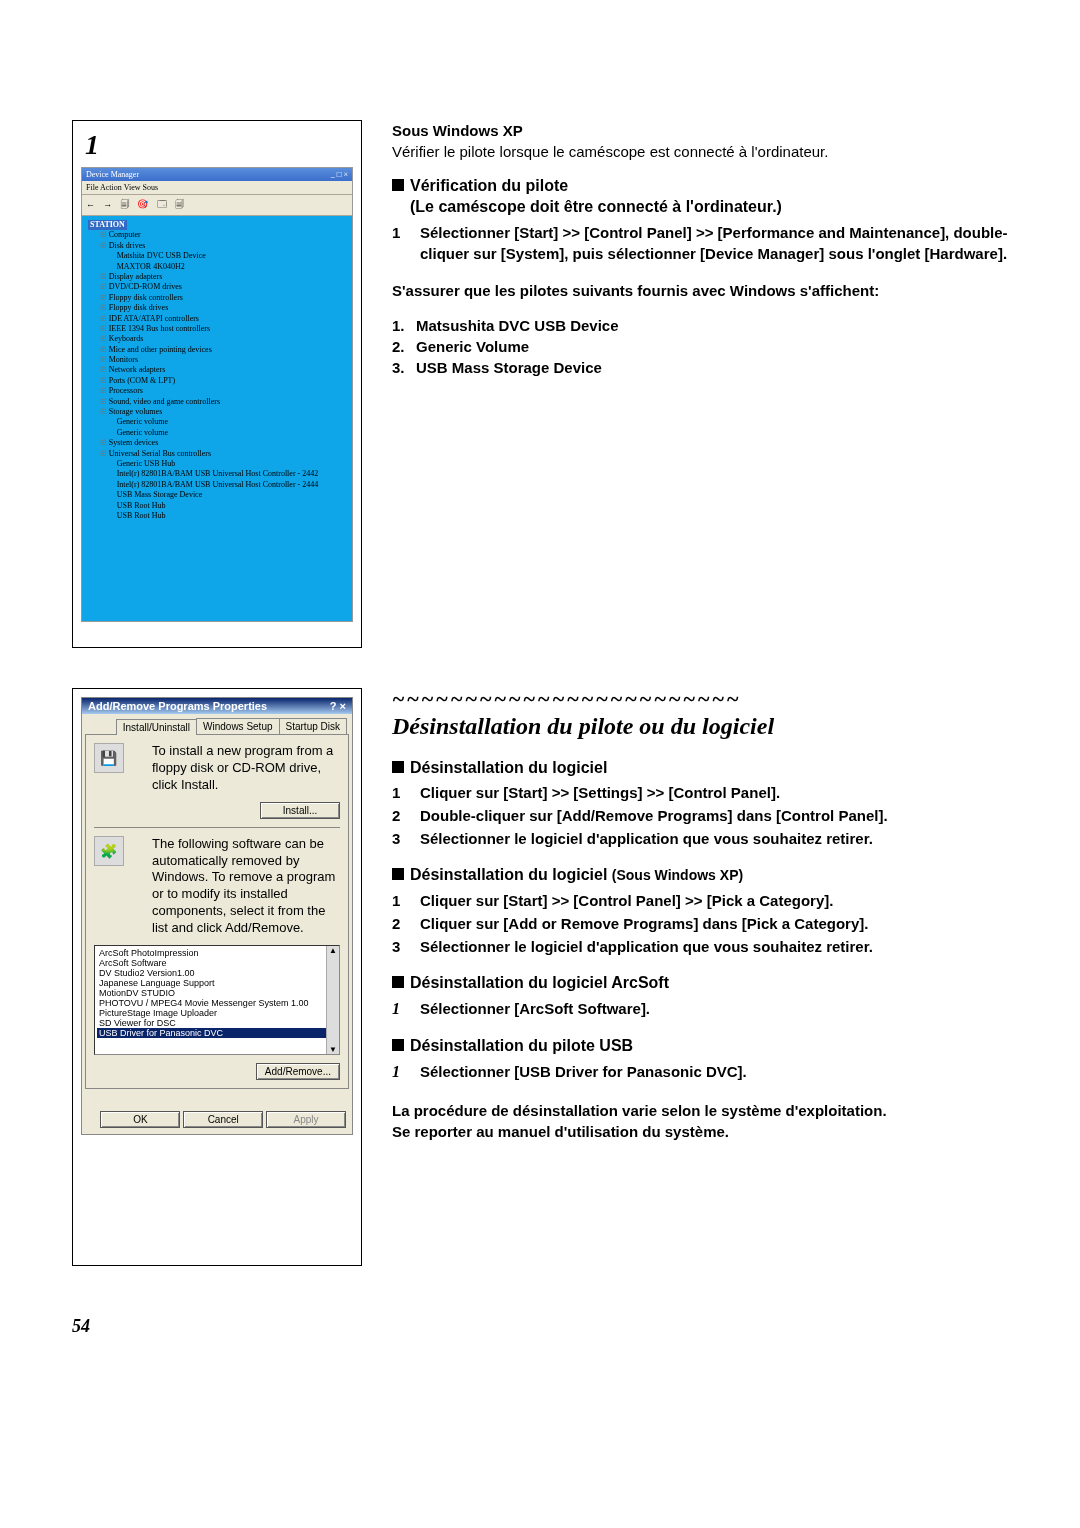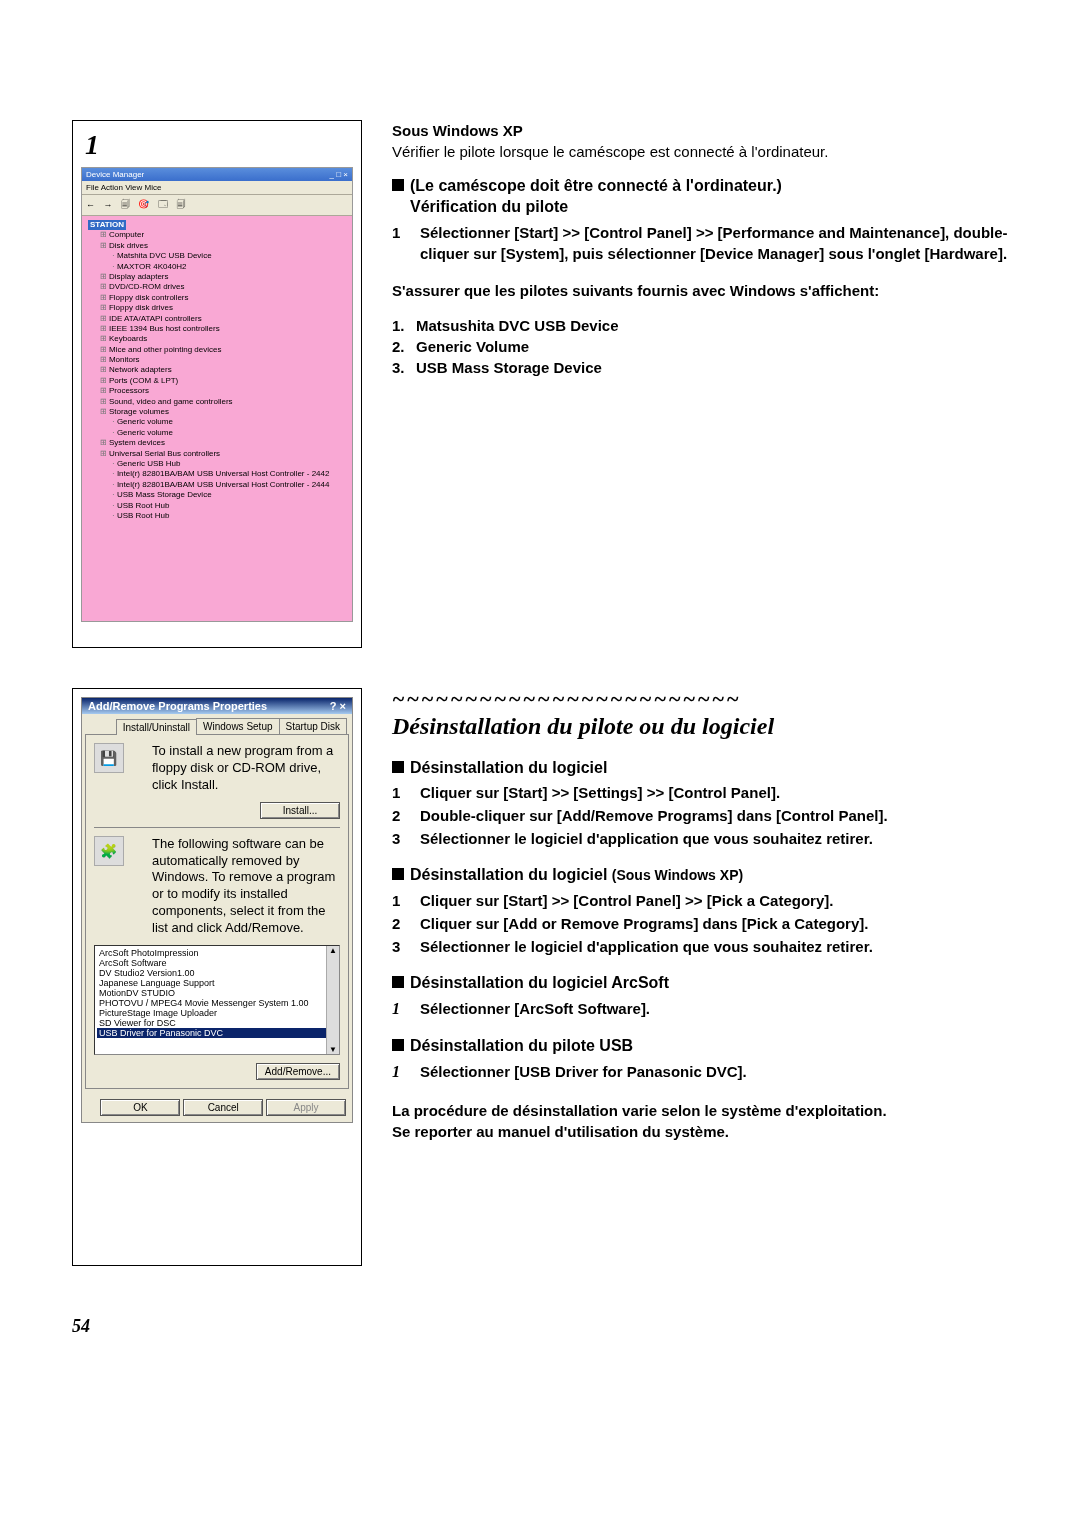--- a/index.html
+++ b/index.html
@@ -36,24 +36,24 @@
   }
   .big-num {
     font-size: 28px;
     font-weight: bold;
     margin: 0 0 6px 4px;
     font-family: "Times New Roman", serif;
     font-style: italic;
   }
   .devmgr-window {
     border: 1px solid #999;
-    font-family: Liberation Sans, sans-serif;
+    font-family: Liberation Serif, serif;
     font-size: 8px;
     color: #000;
-    background: #f9a8d4;
+    background: #0ea5e9;
   }
   .devmgr-title {
     background: linear-gradient(#5a8edc, #3a6ecc);
     color: #fff;
     padding: 2px 4px;
     display: flex;
     justify-content: space-between;
   }
   .devmgr-menu {
     background: #ece9d8;
@@ -180,21 +180,21 @@
     position: absolute;
     right: 0; top: 0; bottom: 0;
     width: 12px;
     background: #ddd;
     border-left: 1px solid #aaa;
     display:flex; flex-direction:column; justify-content:space-between;
     align-items:center; font-size:8px;
   }
   .final-btns {
     text-align: right;
-    margin-top: 10px;
+    margin-top: 22px;
   }
   .screenshot-box.tall {
     min-height: 510px;
   }
   .screenshot-box.tall2 {
     min-height: 560px;
   }
 
   
   .heading-block {
@@ -271,21 +271,21 @@
 
     <div class="left-col">
       <div class="screenshot-box tall">
         <div class="big-num">1</div>
 
         <div class="devmgr-window">
           <div class="devmgr-title">
             <span>Device Manager</span>
             <span>_ □ ×</span>
           </div>
-          <div class="devmgr-menu">File  Action  View  Mice</div>
+          <div class="devmgr-menu">File  Action  View  Sous</div>
           <div class="devmgr-toolbar">← → 🗐 🎯 🗔 🗐</div>
           <div class="devmgr-tree" id="devmgr-tree">
             <span class="root">STATION</span>
           <ul>
                 <li>Computer</li>
                 <li>Disk drives<ul>
                     <li class="leaf">Matshita DVC USB Device</li>
                     <li class="leaf">MAXTOR 4K040H2</li>
                   </ul></li>
                 <li>Display adapters</li>
@@ -319,22 +319,22 @@
       </div>
     </div>
 
     <div class="right-col">
       <div class="bold">Sous Windows XP</div>
       <div>Vérifier le pilote lorsque le caméscope est connecté à l'ordinateur.</div>
 
       <div class="heading-block" style="margin-top:14px;">
         <span class="black-sq"></span>
         <div>
+          <div class="htext">Vérification du pilote</div>
           <div class="htext">(Le caméscope doit être connecté à l'ordinateur.)</div>
-          <div class="htext">Vérification du pilote</div>
         </div>
       </div>
 
       <div class="step-list">
         <div class="step">
           <div class="step-num">1</div>
           <div class="bold">Sélectionner [Start] &gt;&gt; [Control Panel] &gt;&gt; [Performance and Maintenance], double-cliquer sur [System], puis sélectionner [Device Manager] sous l'onglet [Hardware].</div>
         </div>
       </div>
 

